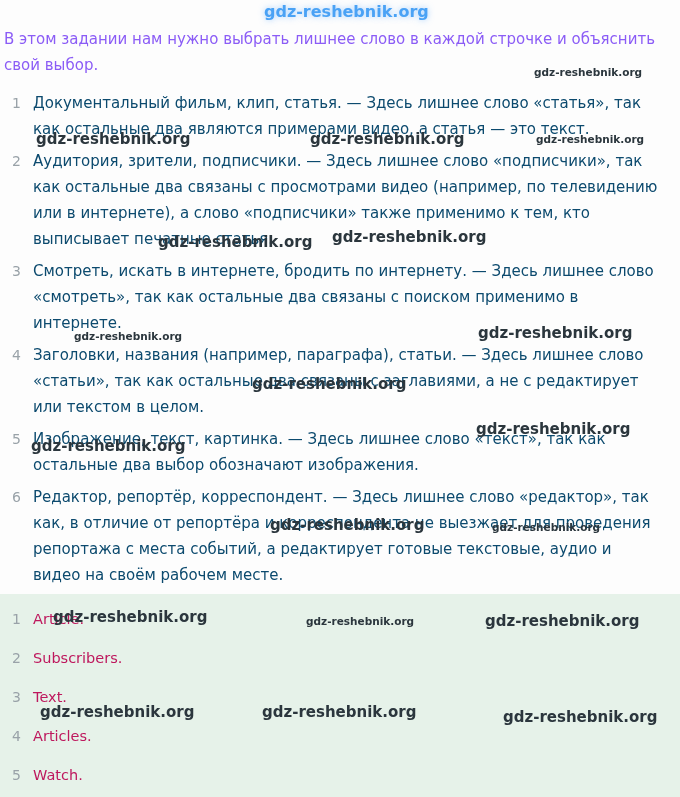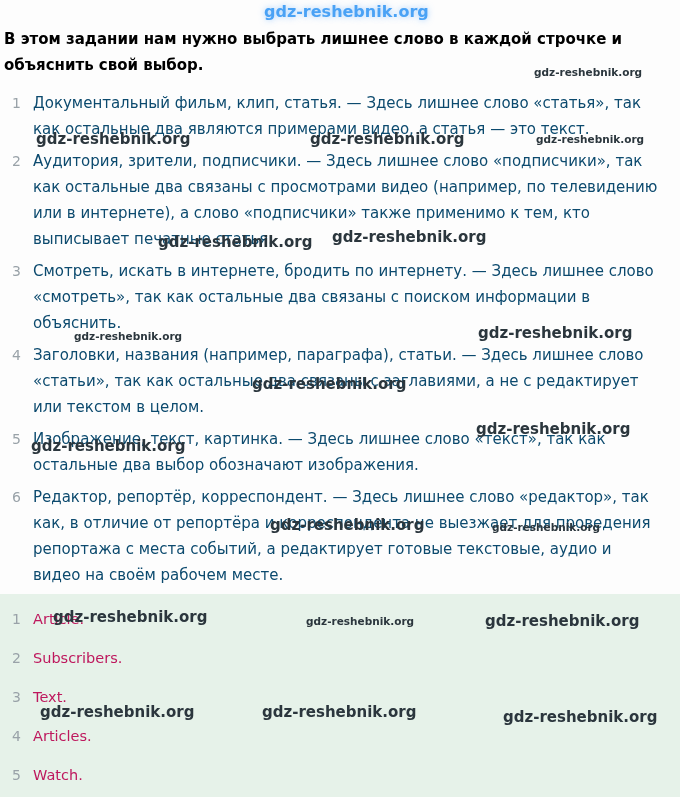--- a/index.html
+++ b/index.html
@@ -35,23 +35,22 @@
 
   
   .content {
     padding: 26px 12px 0 4px;
     position: relative;
     z-index: 1;
   }
   .intro {
     font-size: 15px;
     line-height: 26px;
-    color: #000000;
+    color: #8b5cf6;
     margin-bottom: 12px;
-    font-weight: bold;
   }
   .list { padding-left: 8px; }
   .item { display: flex; margin-bottom: 6px; }
   .item .num {
     flex: 0 0 21px;
     width: 21px;
     color: #99a2a8;
     font-size: 14px;
     line-height: 26px;
   }
@@ -119,21 +118,21 @@
       <div class="item">
         <span class="num">1</span>
         <span class="txt">Документальный фильм, клип, статья. — Здесь лишнее слово «статья», так как остальные два являются примерами видео, а статья — это текст.</span>
       </div>
       <div class="item">
         <span class="num">2</span>
         <span class="txt">Аудитория, зрители, подписчики. — Здесь лишнее слово «подписчики», так как остальные два связаны с просмотрами видео (например, по телевидению или в интернете), а слово «подписчики» также применимо к тем, кто выписывает печатные статья.</span>
       </div>
       <div class="item">
         <span class="num">3</span>
-        <span class="txt">Смотреть, искать в интернете, бродить по интернету. — Здесь лишнее слово «смотреть», так как остальные два связаны с поиском информации в объяснить.</span>
+        <span class="txt">Смотреть, искать в интернете, бродить по интернету. — Здесь лишнее слово «смотреть», так как остальные два связаны с поиском применимо в интернете.</span>
       </div>
       <div class="item">
         <span class="num">4</span>
         <span class="txt">Заголовки, названия (например, параграфа), статьи. — Здесь лишнее слово «статьи», так как остальные два связаны с заглавиями, а не с редактирует или текстом в целом.</span>
       </div>
       <div class="item">
         <span class="num">5</span>
         <span class="txt">Изображение, текст, картинка. — Здесь лишнее слово «текст», так как остальные два выбор обозначают изображения.</span>
       </div>
       <div class="item">

